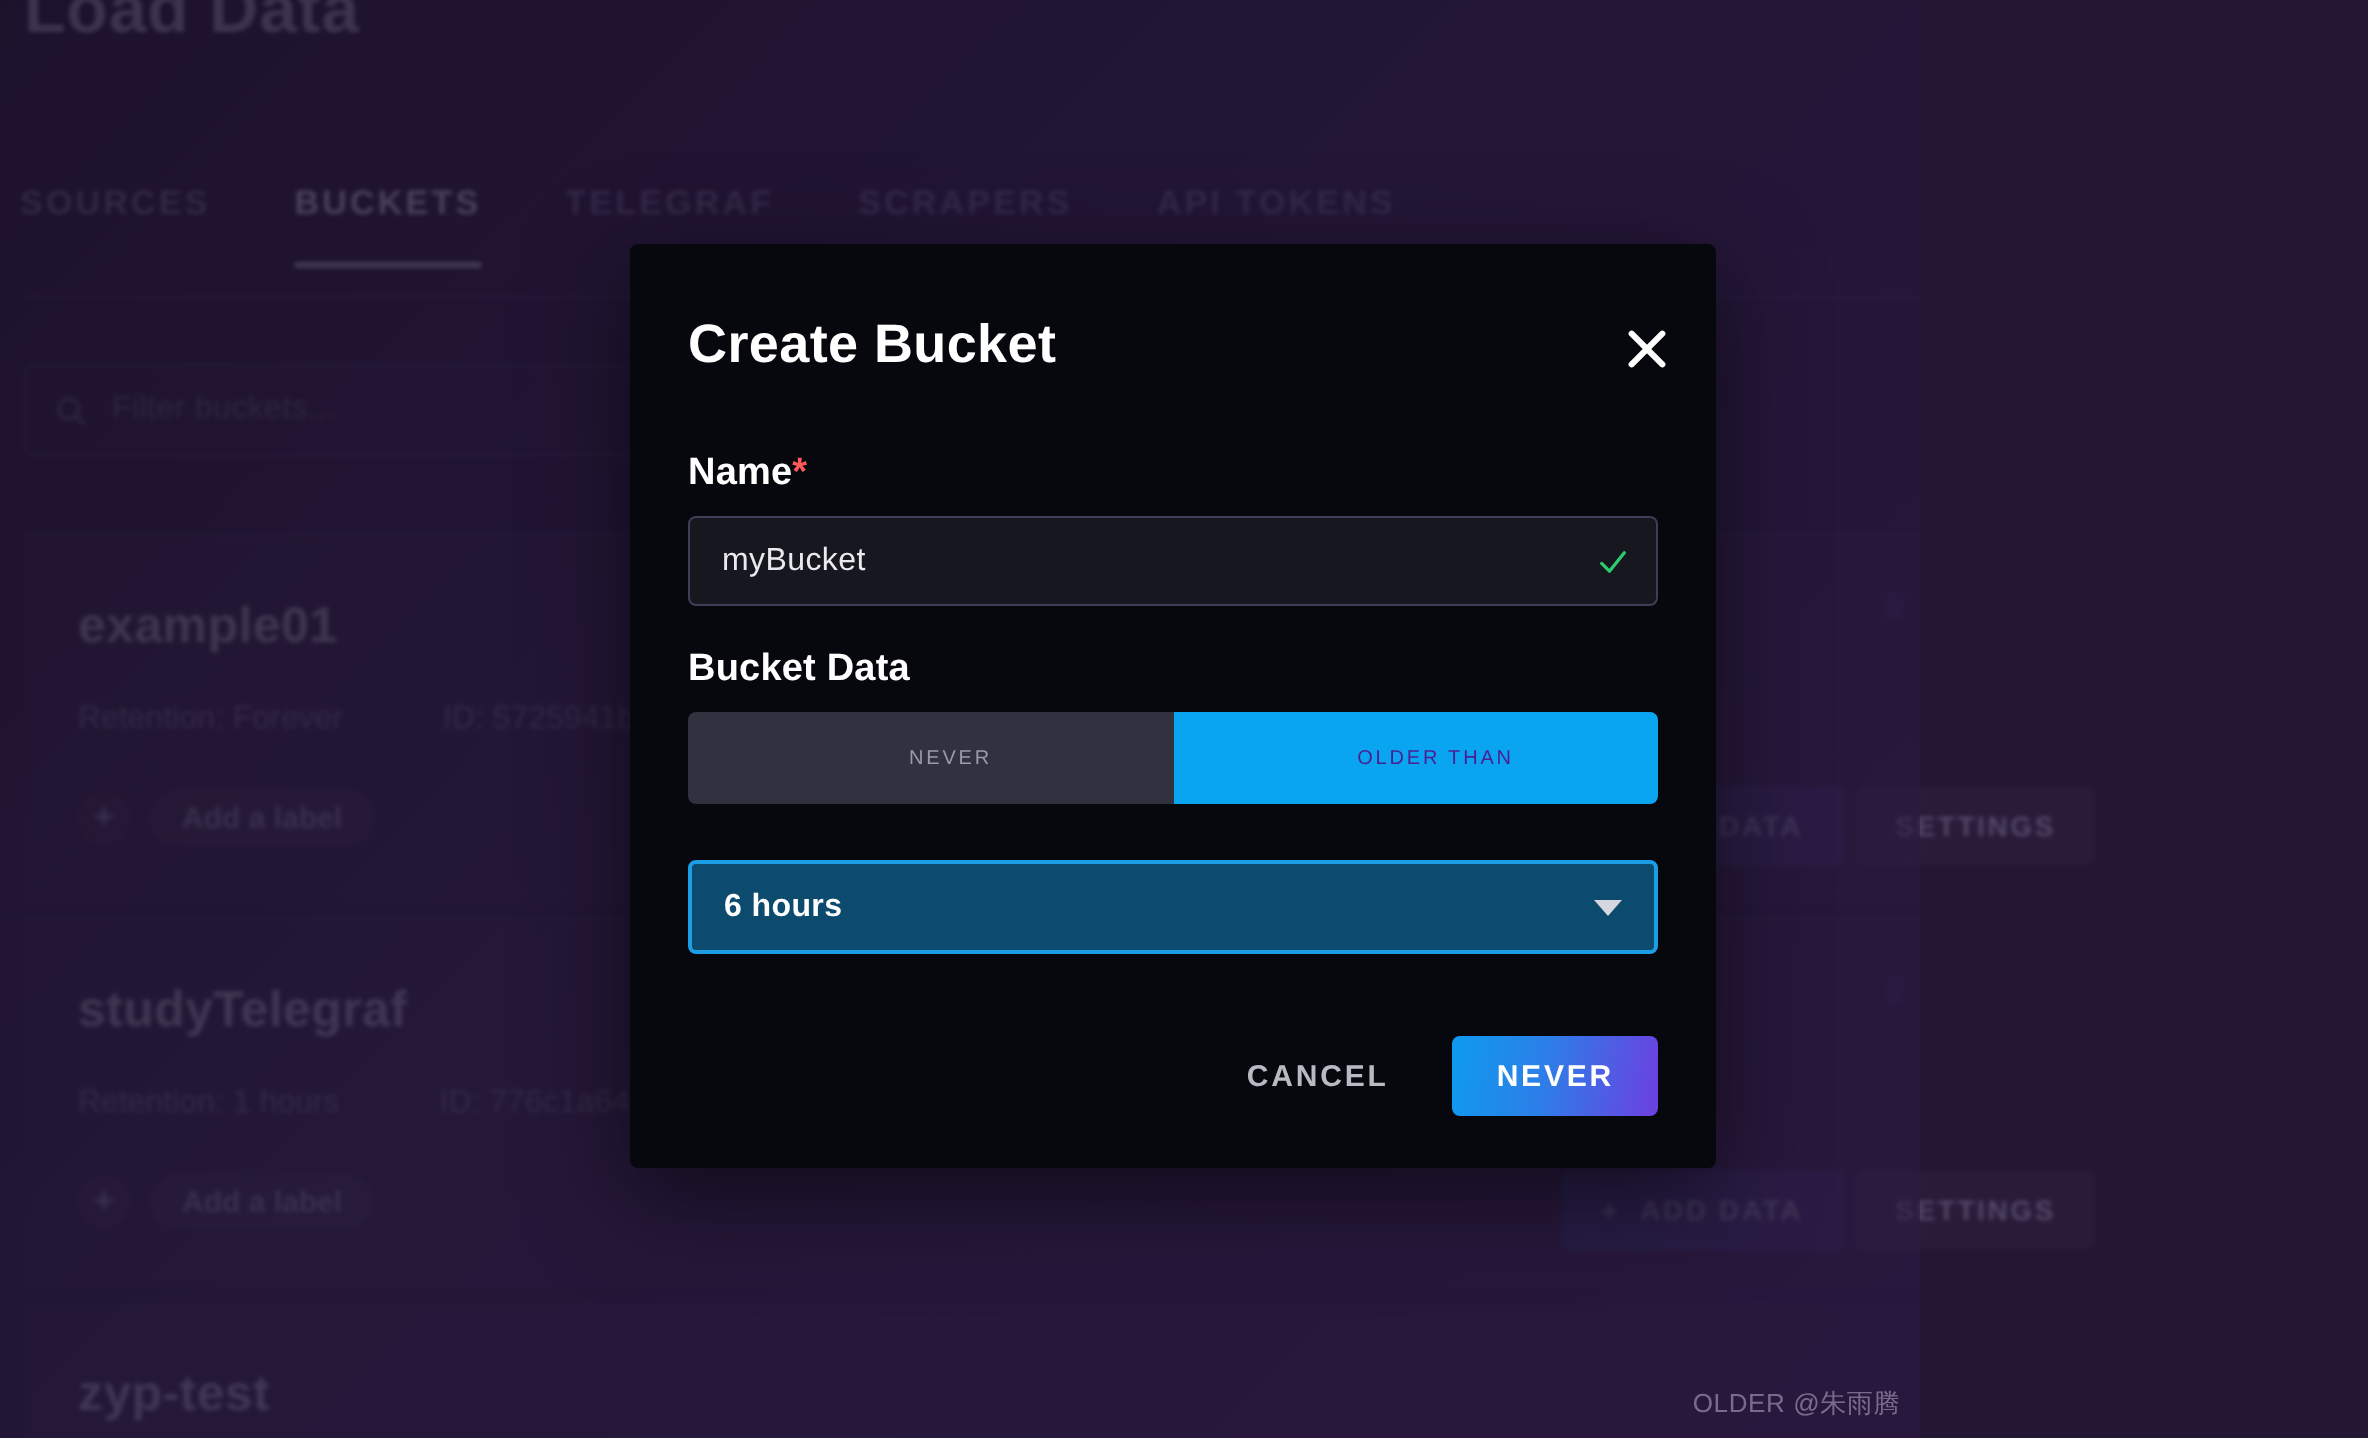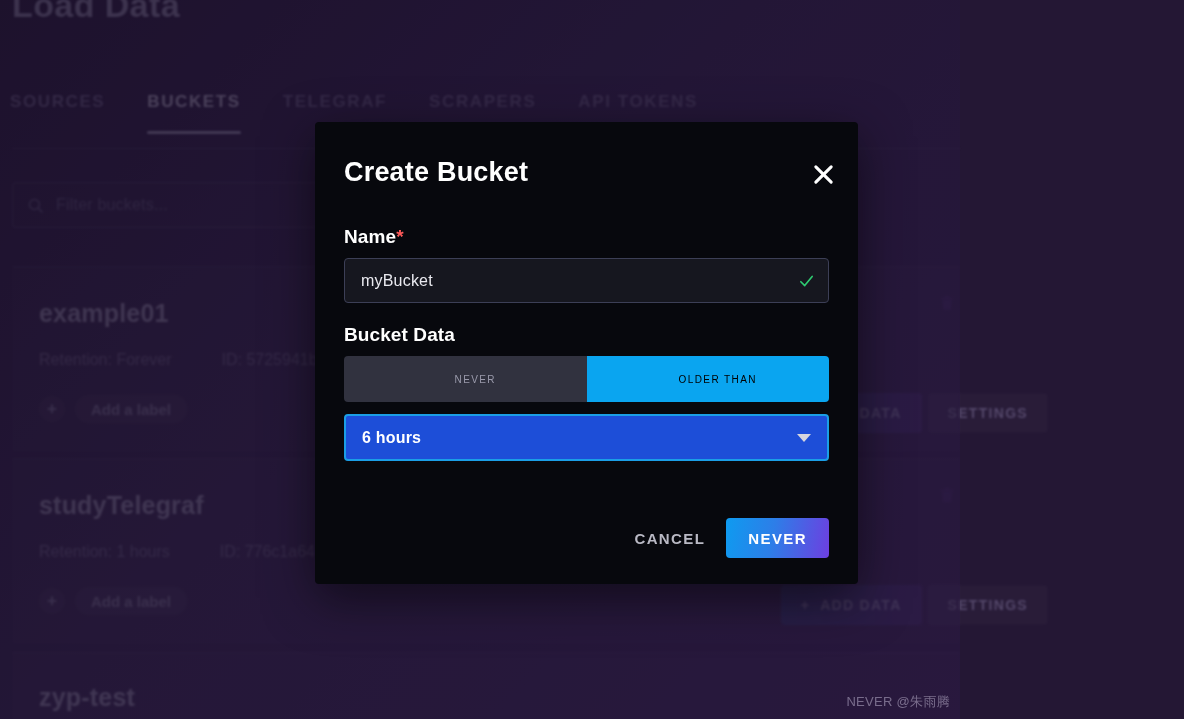--- a/index.html
+++ b/index.html
@@ -277,28 +277,28 @@
   }
   .toggle-btn {
     flex: 1;
     display: flex; align-items: center; justify-content: center;
     font-size: 10px;
     font-weight: 400;
     letter-spacing: 1.4px;
     padding-left: 20px;
   }
   .toggle-btn.off { background: #31323f; color: #9a9aab; }
-  .toggle-btn.on  { background: #0aa5f0; color: #000000; }
+  .toggle-btn.on  { background: #0aa5f0; color: #4c1d95; }
 
   .select-wrap {
-    margin-top: 12px;
+    margin-top: 28px;
     height: 47px;
     border-radius: 4px;
     border: 2px solid #1b9ee6;
-    background: #1d4ed8;
+    background: #0c4a6e;
     display: flex;
     align-items: center;
     padding: 0 16px;
     justify-content: space-between;
     gap: 48px;
   }
   .select-wrap .sel-val {
     font-size: 16px;
     font-weight: 700;
     color: #ffffff;
@@ -310,21 +310,21 @@
     border-right: 7px solid transparent;
     border-top: 8px solid #d6d6de;
   }
 
   .modal-footer {
     position: absolute;
     right: 29px;
     bottom: 26px;
     display: flex;
     align-items: center;
-    gap: 3px;
+    gap: 14px;
     justify-content: flex-end;
   }
   .btn-cancel {
     height: 40px;
     padding: 0 18px;
     background: transparent;
     color: #b9b9c4;
     font-size: 15px;
     font-weight: 700;
     letter-spacing: 1.4px;
@@ -466,14 +466,14 @@
         <span class="caret"></span>
       </div>
     </div>
 
     <div class="modal-footer">
       <div class="btn-cancel">CANCEL</div>
       <div class="btn-create">NEVER</div>
     </div>
   </div>
 
-  <div class="watermark">NEVER @朱雨腾</div>
+  <div class="watermark">OLDER @朱雨腾</div>
 </div>
 
 </body></html>

